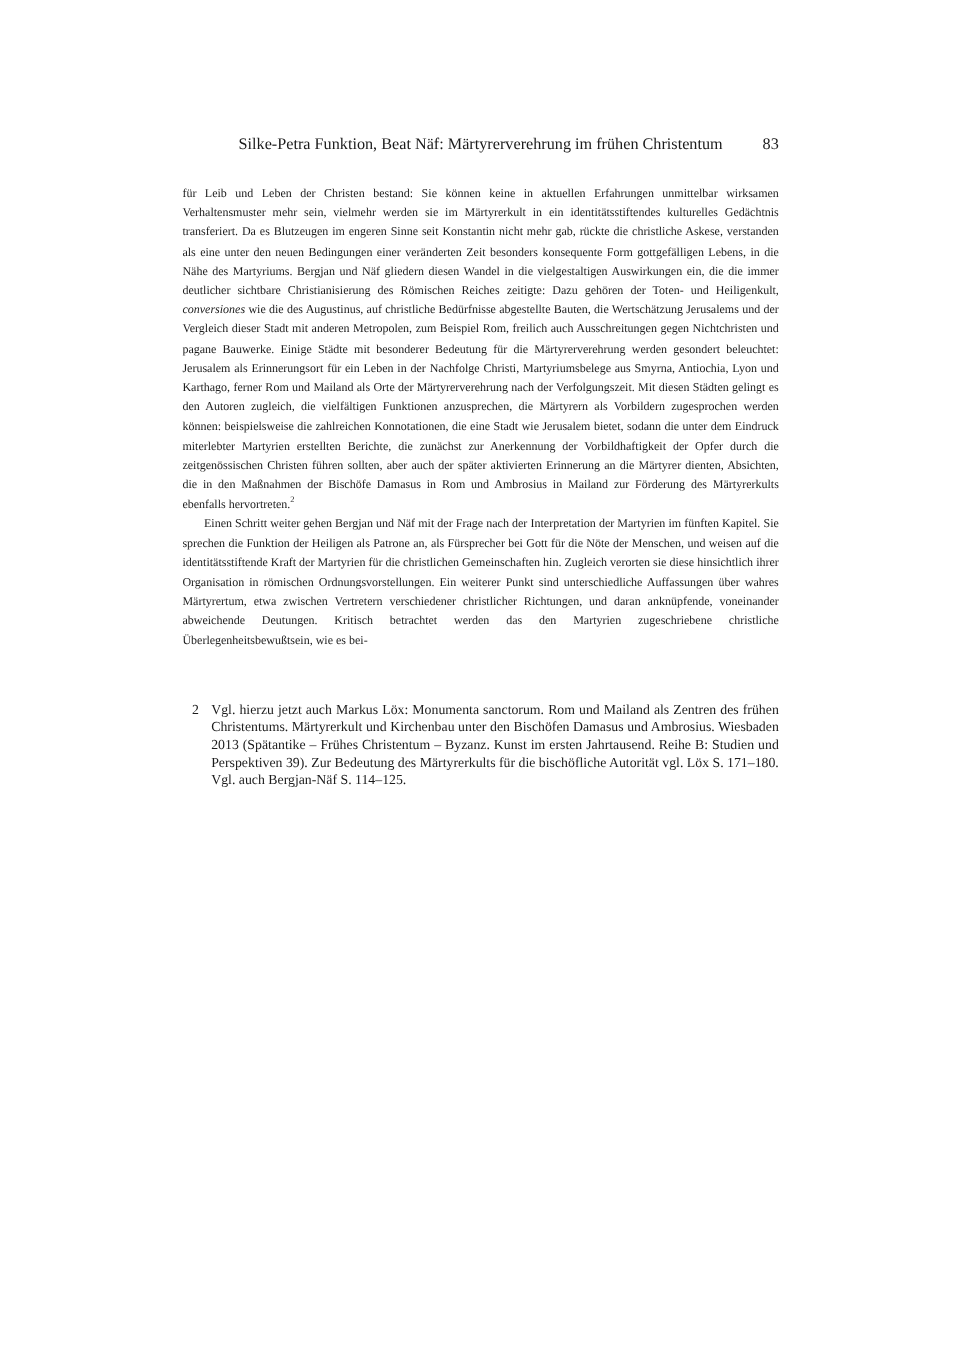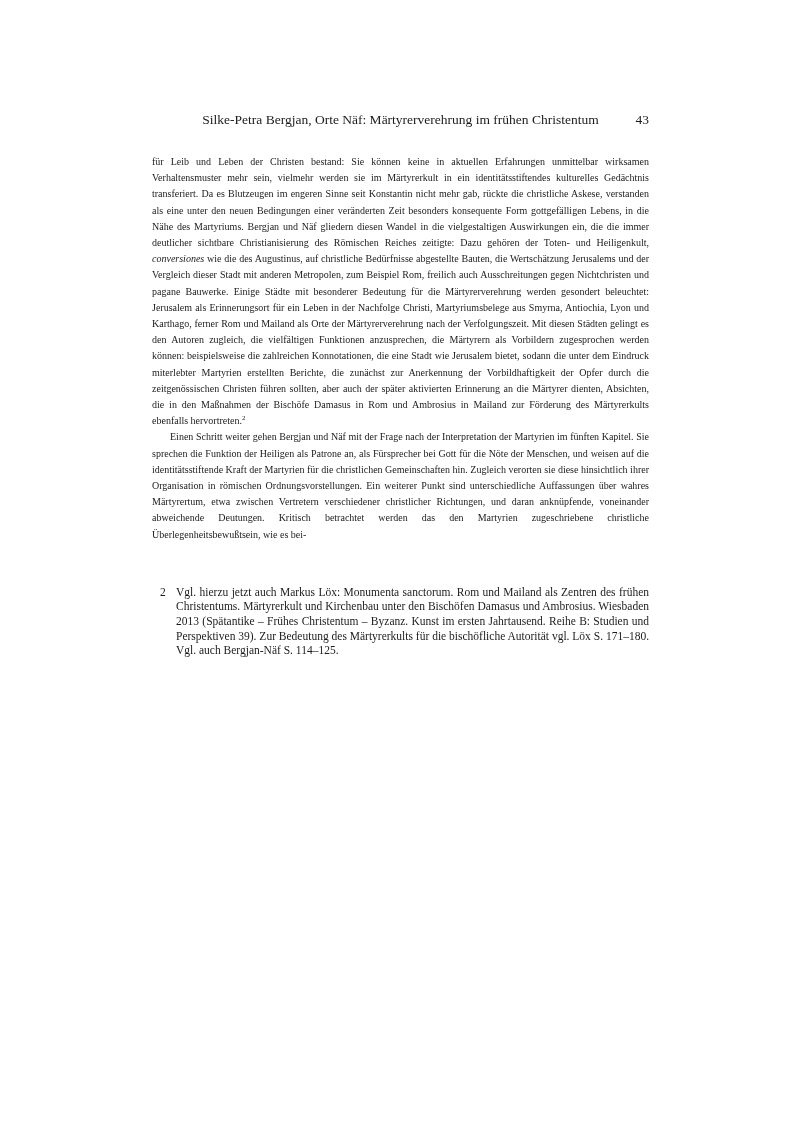--- a/index.html
+++ b/index.html
@@ -73,22 +73,22 @@
     font-family: Liberation Serif, serif;
   }
 </style>
 </head>
 <body>
 
 <div class="sheet">
   <div class="content">
 
     <header class="running-head">
-      <span class="rh-title">Silke-Petra Bergjan, Orte Näf: Märtyrerverehrung im frühen Christentum</span>
-      <span class="rh-page">43</span>
+      <span class="rh-title">Silke-Petra Funktion, Beat Näf: Märtyrerverehrung im frühen Christentum</span>
+      <span class="rh-page">83</span>
     </header>
 
     <main class="body-text">
       <div>
           <p class="para"><span>für Leib und Leben der Christen bestand: Sie können keine in aktuellen Erfahrungen unmittelbar wirksamen Verhaltensmuster mehr sein, vielmehr werden sie im Märtyrerkult in ein identitätsstiftendes kulturelles Gedächtnis transferiert. Da es Blutzeugen im engeren Sinne seit Konstantin nicht mehr gab, rückte die christliche Askese, verstanden als eine unter den neuen Bedingungen einer veränderten Zeit besonders konsequente Form gottgefälligen Lebens, in die Nähe des Martyriums. Bergjan und Näf gliedern diesen Wandel in die vielgestaltigen Auswirkungen ein, die die immer deutlicher sichtbare Christianisierung des Römischen Reiches zeitigte: Dazu gehören der Toten- und Heiligenkult, </span><em>conversiones</em><span> wie die des Augustinus, auf christliche Bedürfnisse abgestellte Bauten, die Wertschätzung Jerusalems und der Vergleich dieser Stadt mit anderen Metropolen, zum Beispiel Rom, freilich auch Ausschreitungen gegen Nichtchristen und pagane Bauwerke. Einige Städte mit besonderer Bedeutung für die Märtyrerverehrung werden gesondert beleuchtet: Jerusalem als Erinnerungsort für ein Leben in der Nachfolge Christi, Martyriumsbelege aus Smyrna, Antiochia, Lyon und Karthago, ferner Rom und Mailand als Orte der Märtyrerverehrung nach der Verfolgungszeit. Mit diesen Städten gelingt es den Autoren zugleich, die vielfältigen Funktionen anzusprechen, die Märtyrern als Vorbildern zugesprochen werden können: beispielsweise die zahlreichen Konnotationen, die eine Stadt wie Jerusalem bietet, sodann die unter dem Eindruck miterlebter Martyrien erstellten Berichte, die zunächst zur Anerkennung der Vorbildhaftigkeit der Opfer durch die zeitgenössischen Christen führen sollten, aber auch der später aktivierten Erinnerung an die Märtyrer dienten, Absichten, die in den Maßnahmen der Bischöfe Damasus in Rom und Ambrosius in Mailand zur Förderung des Märtyrerkults ebenfalls hervortreten.</span><sup>2</sup></p>
           <p class="para indent"><span>Einen Schritt weiter gehen Bergjan und Näf mit der Frage nach der Interpretation der Martyrien im fünften Kapitel. Sie sprechen die Funktion der Heiligen als Patrone an, als Fürsprecher bei Gott für die Nöte der Menschen, und weisen auf die identitätsstiftende Kraft der Martyrien für die christlichen Gemeinschaften hin. Zugleich verorten sie diese hinsichtlich ihrer Organisation in römischen Ordnungsvorstellungen. Ein weiterer Punkt sind unterschiedliche Auffassungen über wahres Märtyrertum, etwa zwischen Vertretern verschiedener christlicher Richtungen, und daran anknüpfende, voneinander abweichende Deutungen. Kritisch betrachtet werden das den Martyrien zugeschriebene christliche Überlegenheitsbewußtsein, wie es bei-</span></p>
         </div>
     </main>
 
     <section class="footnotes">

